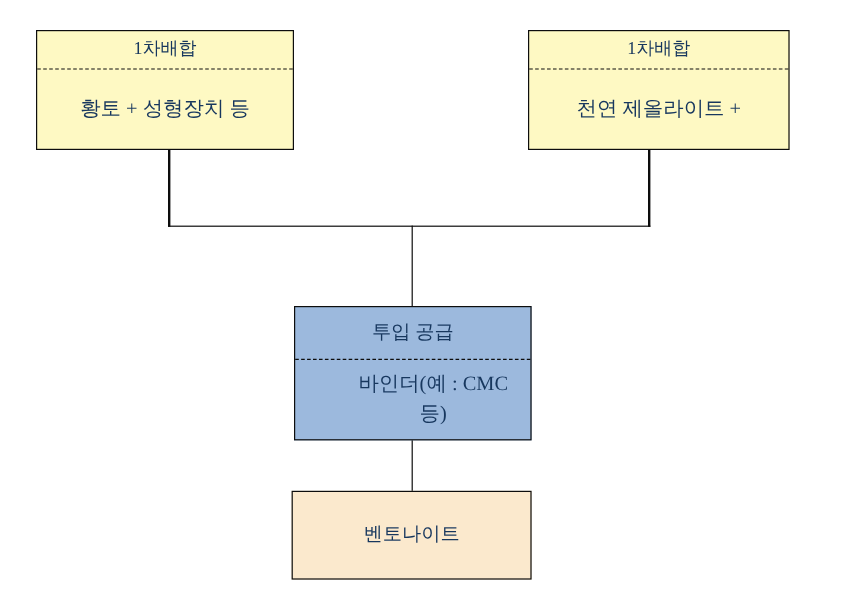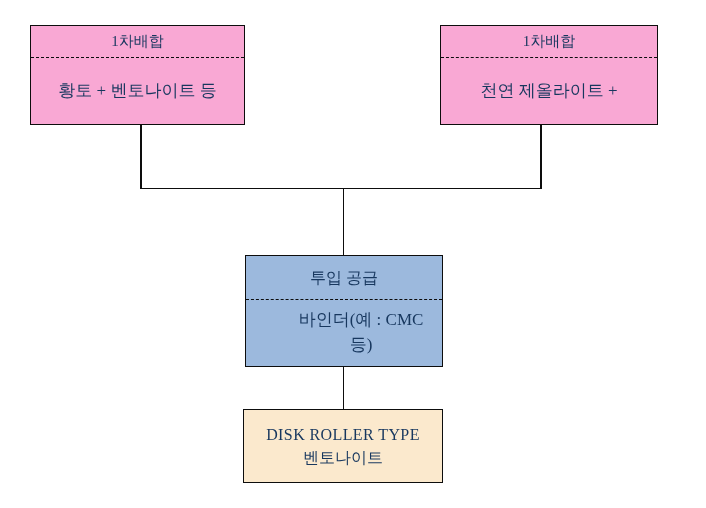--- a/index.html
+++ b/index.html
@@ -42,21 +42,21 @@
     display: flex;
     align-items: center;
     justify-content: center;
     text-align: center;
     line-height: 1.45;
     padding: 0 6px;
   }
 
   
   .node.green {
-    background: #f9a8d4;
+    background: #fef9c3;
   }
   .node.green .head {
     border-bottom: 1.3px dashed #0d0d0d;
     font-size: 15px;
     color: #17375e;
   }
   .node.green .body {
     font-size: 17px;
     color: #17375e;
   }
@@ -110,35 +110,34 @@
   <div class="conn v" style="left:540px; top:125px; height:64px;"></div>
 
   <div class="conn h" style="left:140px; top:187.5px; width:402px;"></div>
 
   <div class="conn v" style="left:342.5px; top:188px; height:68px;"></div>
 
   <div class="conn v" style="left:342.5px; top:353px; height:57px;"></div>
 
   <div class="node green" style="left:30px; top:25px; width:215px; height:100px;">
     <div class="head" style="height:32px;">1차배합</div>
-    <div class="body">황토 + 벤토나이트 등</div>
+    <div class="body">황토 + 성형장치 등</div>
   </div>
 
   <div class="node green" style="left:440px; top:25px; width:218px; height:100px;">
     <div class="head" style="height:32px;">1차배합</div>
     <div class="body" style="flex-direction:row;">
       <span>천연 제올라이트 +</span>
     </div>
   </div>
 
   <div class="node blue" style="left:245px; top:255px; width:198px; height:112px;">
     <div class="head" style="height:44px;">투입 공급</div>
     <div class="body">바인더(예 : CMC 등)</div>
   </div>
 
   <div class="node orange" style="left:243px; top:409px; width:200px; height:74px;">
     <div class="body">
-      <span class="ln1">DISK ROLLER TYPE</span>
       <span class="ln2">벤토나이트</span>
     </div>
   </div>
 
 </div>
 
 </body></html>

